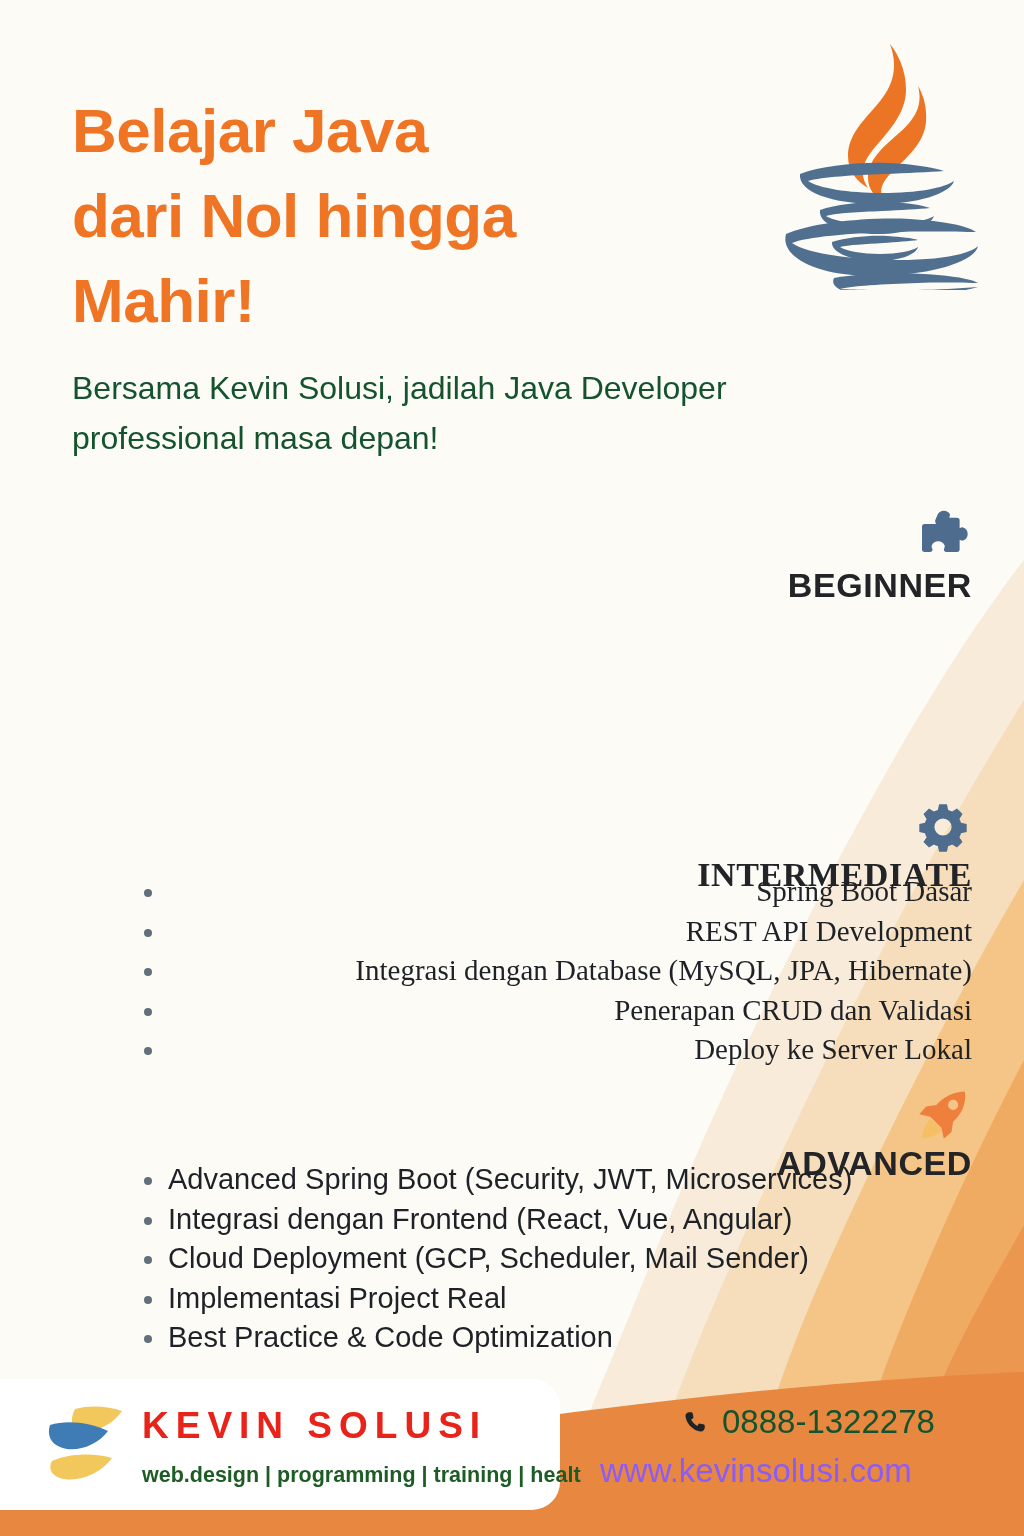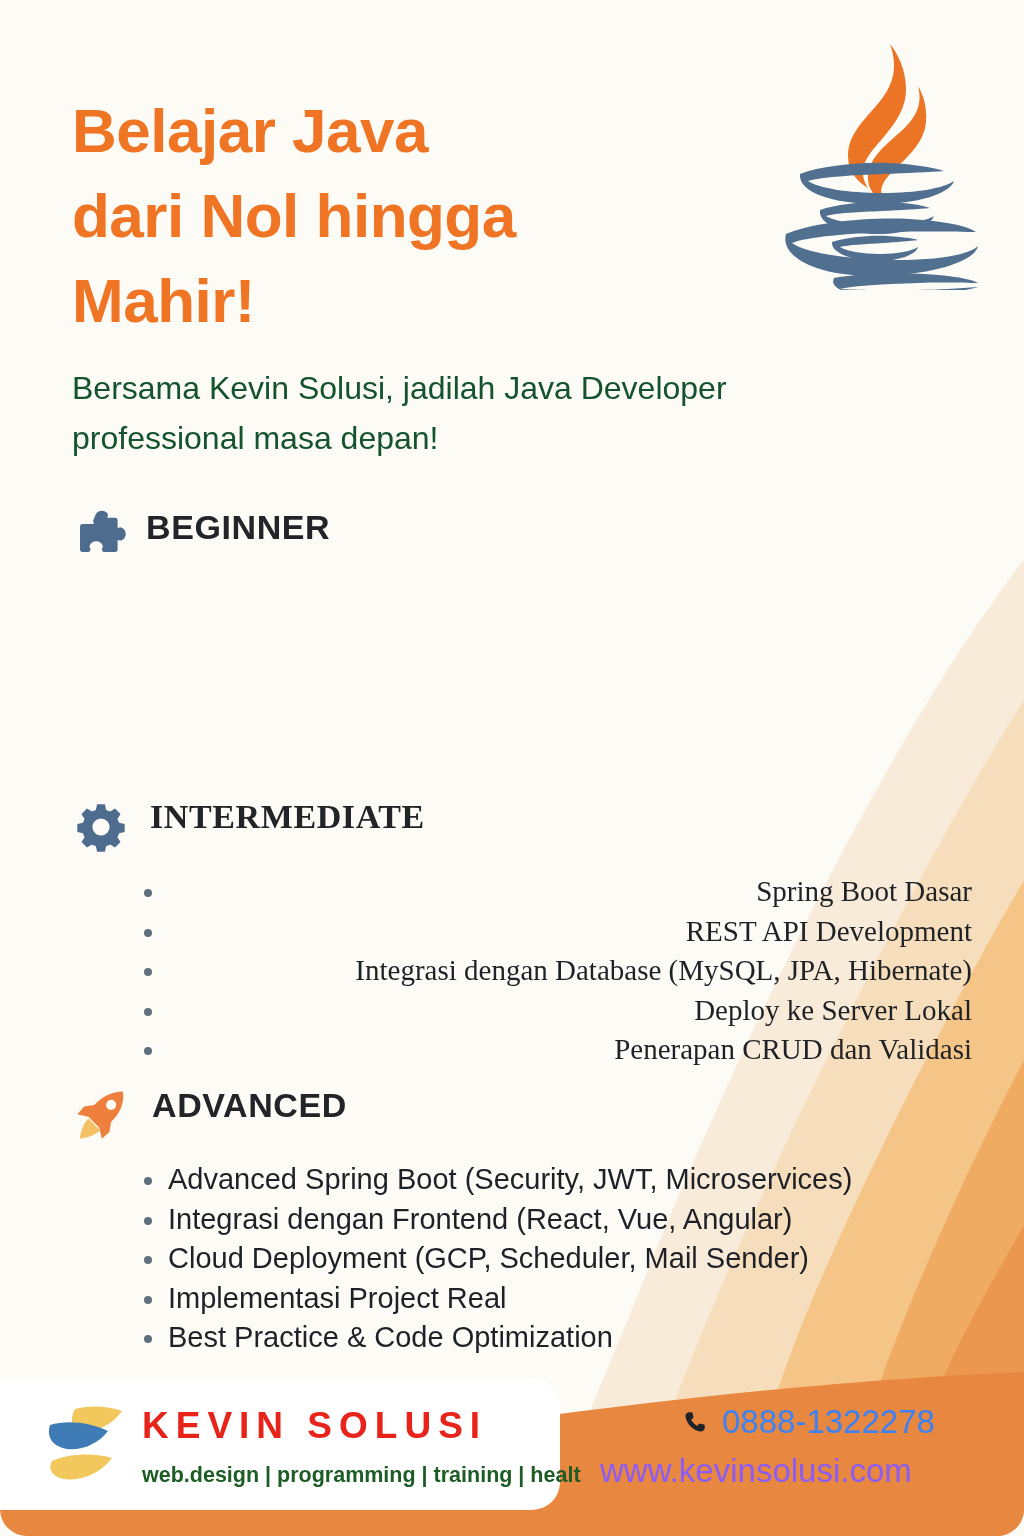--- a/index.html
+++ b/index.html
@@ -14,21 +14,20 @@
     overflow: hidden;
     position: relative;
   }
 
   #poster {
     position: absolute;
     inset: 0;
     width: 1024px;
     height: 1536px;
     overflow: hidden;
-    border-radius: 27px;
   }
 
   
   #bg-waves {
     position: absolute;
     inset: 0;
     width: 1024px;
     height: 1536px;
     z-index: 0;
     pointer-events: none;
@@ -82,22 +81,23 @@
     left: 72px;
     width: 900px;
     z-index: 3;
   }
   #section-beginner { top: 508px; }
   #section-intermediate { top: 798px; font-family: Liberation Serif, serif; }
   #section-advanced { top: 1086px; }
 
   .sec-head {
     display: flex;
-    align-items: flex-start;
+    align-items: flex-end;
     height: 58px;
+    flex-direction: column;
   }
   .sec-icon {
     width: 58px;
     height: 58px;
     flex: 0 0 58px;
     display: flex;
     align-items: center;
     justify-content: center;
   }
   .sec-title {
@@ -194,21 +194,21 @@
     width: 26px;
     height: 26px;
     flex: 0 0 26px;
     margin-right: 14px;
     display: flex;
     align-items: center;
     justify-content: center;
   }
   #contact-phone {
     font-size: 33px;
-    color: #3b82f6;
+    color: #14532d;
     white-space: nowrap;
   }
   #contact-web {
     margin-top: 8px;
     font-size: 33px;
     color: #8b5cf6;
     white-space: nowrap;
   }
 </style>
 </head>
@@ -294,22 +294,22 @@
                    l-4 -6.2 l7.1 -7.1 l6.2 4 a22 22 0 0 1 5.1 -2.1 z
                    M32 21 a11 11 0 0 0 0 22 a11 11 0 0 0 0 -22 z" fill="#4e6c8e" fill-rule="evenodd"></path>
         </svg>
       </span>
       <span class="sec-title">INTERMEDIATE</span>
     </div>
     <ul class="sec-list">
       <li>Spring Boot Dasar</li>
       <li>REST API Development</li>
       <li>Integrasi dengan Database (MySQL, JPA, Hibernate)</li>
+      <li>Penerapan CRUD dan Validasi</li>
       <li>Deploy ke Server Lokal</li>
-      <li>Penerapan CRUD dan Validasi</li>
     </ul>
   </div>
 
   <div class="section" id="section-advanced">
     <div class="sec-head">
       <span class="sec-icon">
         <svg viewBox="0 0 64 64" width="54" height="54">
           <path d="M58 4 C 46 4, 33 10, 24 20 L 12 22 L 4 31 L 17 34 L 30 47 L 33 60
                    L 42 52 L 44 40 C 54 31, 60 18, 58 4 Z
                    M44 14 a6 6 0 0 1 0 12 a6 6 0 0 1 0 -12 z" fill="#ef7f3c" fill-rule="evenodd"></path>

